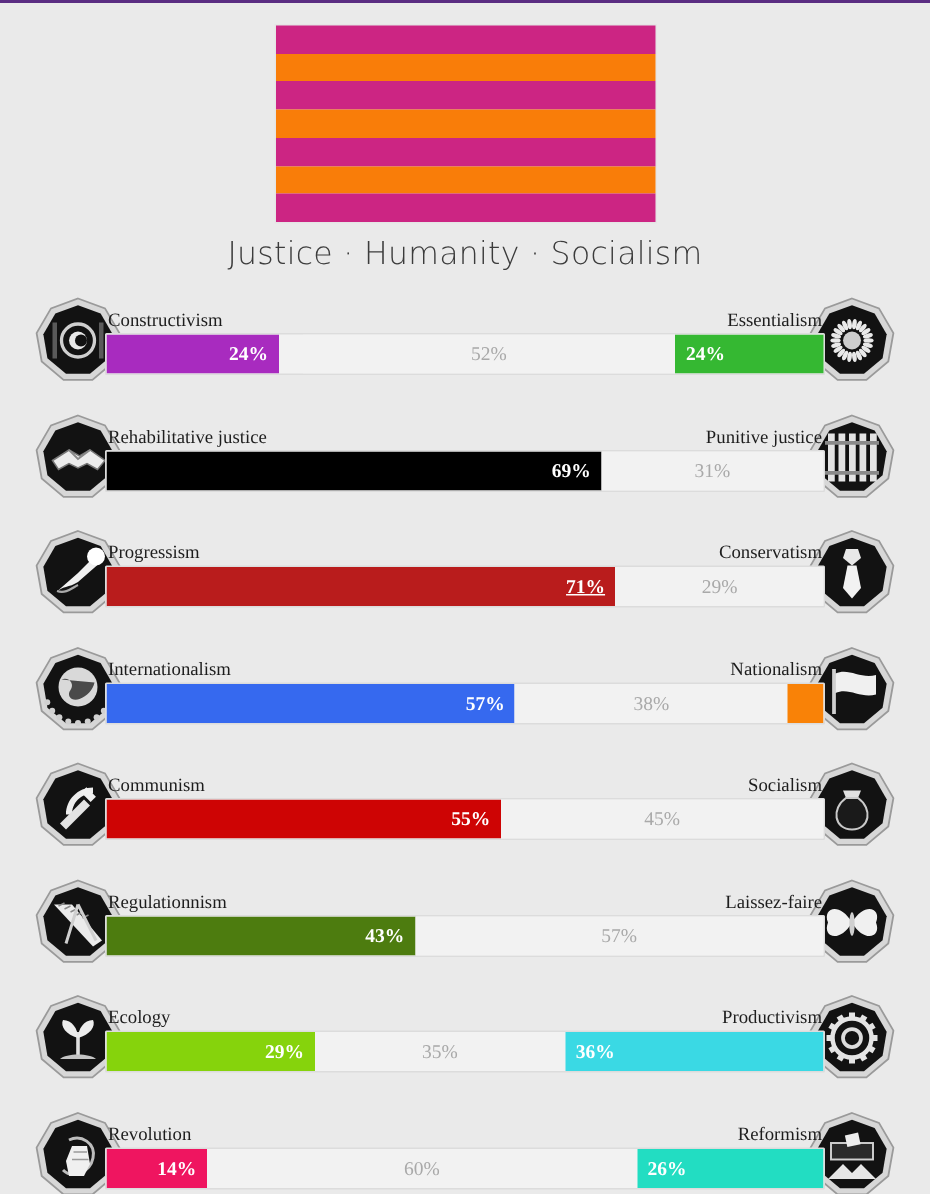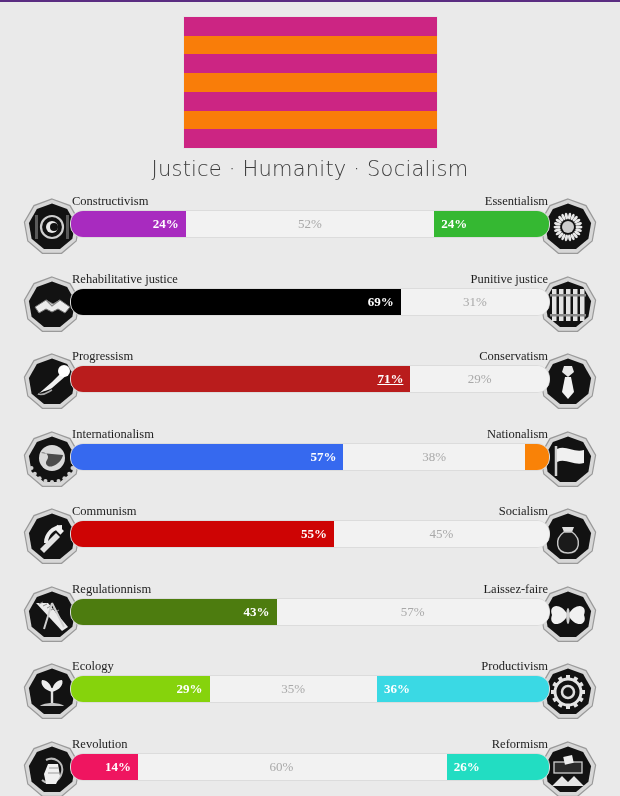--- a/index.html
+++ b/index.html
@@ -68,21 +68,21 @@
   }
   .badge.left  { left: 22px; }
   .badge.right { right: 22px; }
 
   .badge svg { display: block; width: 60px; height: 60px; }
 
   .axis-body {
     position: absolute;
     left: 70px;
     right: 70px;
-    top: 0;
+    top: 12px;
   }
 
   .axis-labels {
     position: relative;
     height: 17px;
   }
   .axis-label {
     position: absolute;
     top: 0;
     font-family: "Liberation Serif", serif;
@@ -93,21 +93,21 @@
   }
   .axis-label.l { left: 2px; }
   .axis-label.r { right: 2px; }
 
   .bar {
     position: relative;
     height: 28px;
     display: flex;
     background: #f2f2f2;
     border: 1px solid #dcdcdc;
-    border-radius: 13px;
+    border-radius: 1px;
     box-sizing: border-box;
     overflow: hidden;
   }
   .seg {
     display: flex;
     align-items: center;
     height: 100%;
     box-sizing: border-box;
     font-size: 13px;
     font-weight: bold;
@@ -184,21 +184,21 @@
             <circle cx="30" cy="30" r="6" fill="#cdcdcd"></circle>
           </svg>
         </div>
         <div class="axis-body">
           <div class="axis-labels">
             <span class="axis-label l">Constructivism</span>
             <span class="axis-label r">Essentialism</span>
           </div>
           <div class="bar">
             <div class="seg left-seg" style="width: 24%; flex: 0 0 24%; background: rgb(168, 43, 191);">24%</div>
-            <div class="seg mid-seg" style="width: 52%; flex: 0 0 52%;">52%</div>
+            <div class="seg mid-seg" style="width: 52%; flex: 0 0 52%; margin-left: 16px;">52%</div>
             <div class="seg right-seg" style="width: 24%; flex: 0 0 24%; background: rgb(53, 184, 50);">24%</div>
           </div>
         </div>
       </div>
       <div class="axis-row">
         <div class="badge left">
           <svg viewBox="0 0 60 60">
             <polygon points="30.0,2.0 48.0,8.6 57.6,25.1 54.2,44.0 39.6,56.3 20.4,56.3 5.8,44.0 2.4,25.1 12.0,8.6" fill="#d7d7d7" stroke="#9a9a9a" stroke-width="1.2"></polygon>
             <polygon points="30.0,6.5 45.1,12.0 53.1,25.9 50.4,41.8 38.0,52.1 22.0,52.1 9.6,41.8 6.9,25.9 14.9,12.0" fill="#121212"></polygon>
             <path d="M13 32 L24 25 L31 29 L38 25 L48 32 L43 38 L36 34 L30 37 L24 34 L17 38 Z" fill="#ececec" stroke="#777" stroke-width="1"></path>
@@ -433,19 +433,19 @@
           </svg>
         </div>
         <div class="axis-body">
           <div class="axis-labels">
             <span class="axis-label l">Revolution</span>
             <span class="axis-label r">Reformism</span>
           </div>
           <div class="bar">
             <div class="seg left-seg" style="width: 14%; flex: 0 0 14%; background: rgb(239, 21, 96);">14%</div>
             <div class="seg mid-seg" style="width: 60%; flex: 0 0 60%;">60%</div>
-            <div class="seg right-seg" style="width: 26%; flex: 0 0 26%; background: rgb(34, 221, 194); margin-left: 22px;">26%</div>
+            <div class="seg right-seg" style="width: 26%; flex: 0 0 26%; background: rgb(34, 221, 194);">26%</div>
           </div>
         </div>
       </div>
     </div>
 
 </div>
 
 </body></html>

